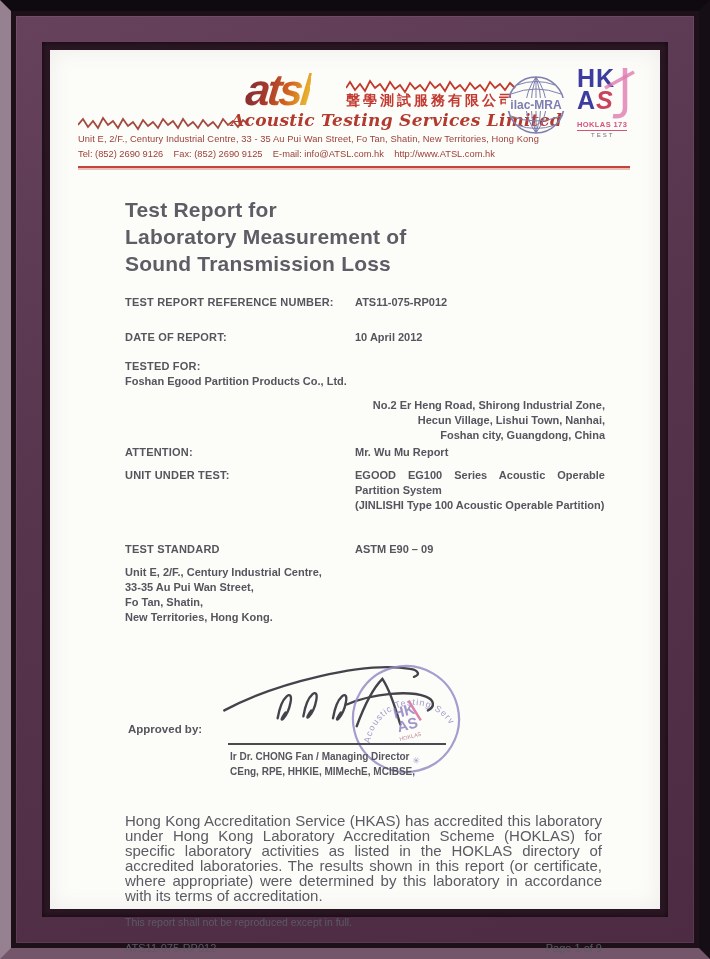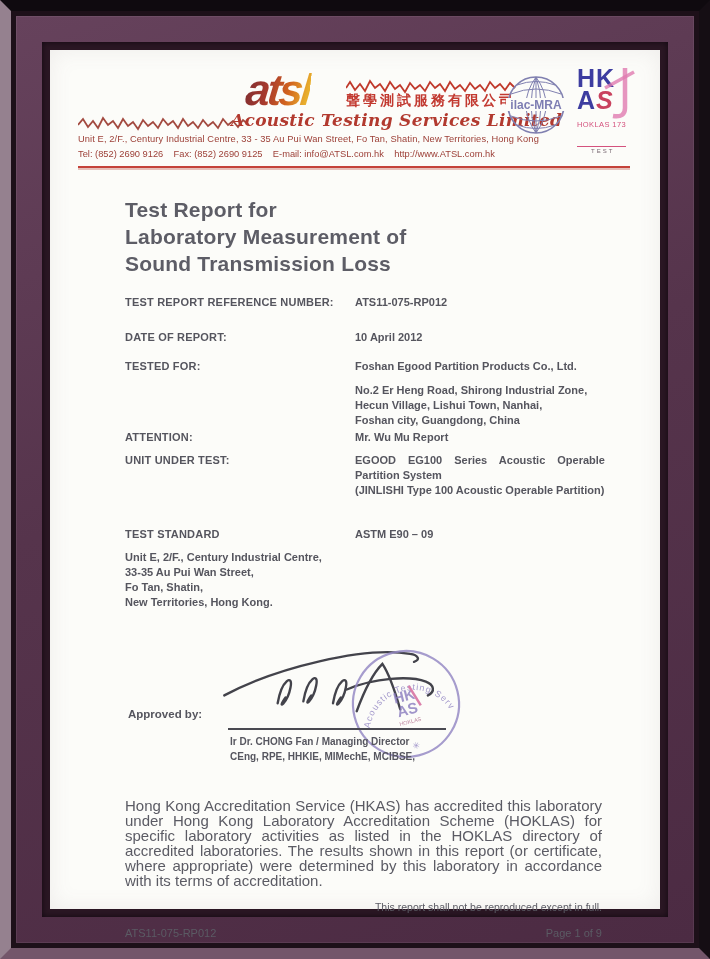--- a/index.html
+++ b/index.html
@@ -31,44 +31,44 @@
   .addr{position:absolute;left:28px;top:84px;font-size:9.3px;color:#9d4038;letter-spacing:.1px;white-space:pre;}
   .contact{position:absolute;left:28px;top:99px;font-size:9.3px;color:#9d4038;white-space:pre;}
   .rule{position:absolute;left:28px;right:30px;top:116px;border-top:2.5px solid #c4423a;
         box-shadow:0 2px 0 rgba(190,80,70,.35);}
   .ilac{position:absolute;left:455px;top:24px;}
   .hkas{position:absolute;left:527px;top:18px;width:62px;text-align:left;}
   .hkas .row1{font:900 25px "Liberation Sans",sans-serif;color:#3d3da0;letter-spacing:1px;line-height:.85;}
   .hkas .row2{font:900 25px "Liberation Sans",sans-serif;color:#3d3da0;letter-spacing:1px;line-height:.95;}
   .hkas .row2 .s{color:#c9425e;font-style:italic;}
   .hkas .pink-mark{position:absolute;left:24px;top:-2px;pointer-events:none;}
-  .hkas .hoklas{margin-top:6px;font-size:7.5px;font-weight:normal;color:#d4527e;letter-spacing:.4px;
-        border-bottom:1px solid #d4527e;display:inline-block;padding-bottom:17px;}
+  .hkas .hoklas{margin-top:6px;font-size:7.5px;font-weight:bold;color:#d4527e;letter-spacing:.4px;
+        border-bottom:1px solid #d4527e;display:inline-block;padding-bottom:1px;}
   .hkas .test{font-size:6px;color:#7a6a74;letter-spacing:2px;margin-top:1px;margin-left:14px;}
   
   .title{margin:24px 55px 0 75px;font-size:21px;font-weight:bold;color:#5d5d66;line-height:27px;letter-spacing:.2px;}
   
   .fields{margin:18px 55px 0 75px;font-size:11px;font-weight:bold;color:#55555e;}
   .frow{display:flex;line-height:15px;}
   .frow .lab{width:230px;flex:none;letter-spacing:.2px;}
   .frow .val{flex:1;text-align:justify;}
-  .pre{white-space:pre-line;text-align:left;}
-  .mb12{margin-bottom:20px;}.mb7{margin-bottom:14px;}.mb2{margin-bottom:2px;}
+  .pre{white-space:pre-line;text-align:right;}
+  .mb12{margin-bottom:20px;}.mb7{margin-bottom:14px;}.mb2{margin-bottom:2px;flex-direction:column;}
   .mb8{margin-bottom:8px;}.mb29{margin-bottom:29px;}
   .gap9{margin-top:9px;}
   
   .sig{position:relative;height:140px;margin:36px 55px 0 75px;font-size:11.5px;}
   .approved{position:absolute;left:3px;top:62px;font-weight:bold;color:#55555e;}
   .sigline{position:absolute;left:103px;top:82px;width:218px;border-bottom:2px solid #4a4a52;}
   .sigsvg{position:absolute;left:90px;top:0;}
   .names{position:absolute;left:105px;top:88px;font-size:10px;font-weight:bold;color:#56565f;line-height:15px;}
   .stamp{position:absolute;left:224px;top:1px;width:114px;height:114px;opacity:.82;transform:rotate(-14deg);}
   
   .accred{margin:12px 58px 0 75px;font-size:15px;line-height:15px;text-align:justify;color:#5b5b64;}
-  .note{margin:13px 58px 0 75px;font-size:10.5px;color:#5b5b64;text-align:right;}
+  .note{margin:13px 58px 0 75px;font-size:10.5px;color:#5b5b64;}
   .refs{display:flex;justify-content:space-between;margin:14px 58px 0 75px;font-size:11px;color:#5b5b64;}
 </style>
 </head>
 <body>
 
 <div class="scene">
   <div class="bevel"></div>
   <div class="frame-main"></div>
   <div class="frame-lip"></div>
 

